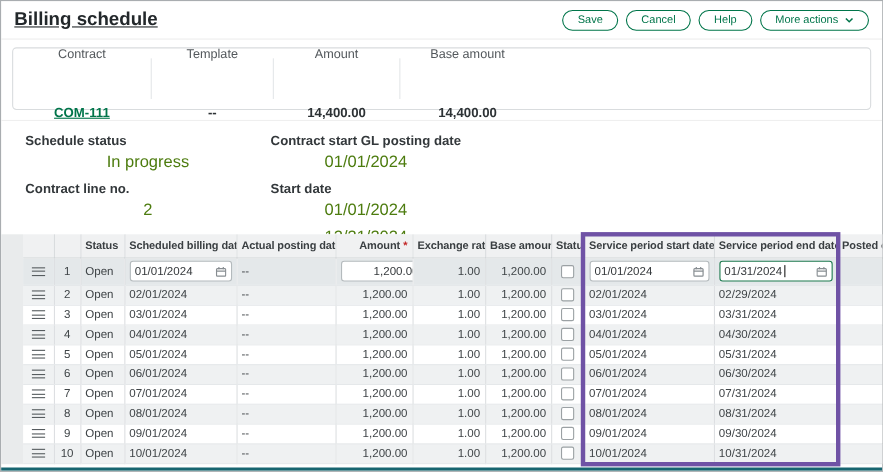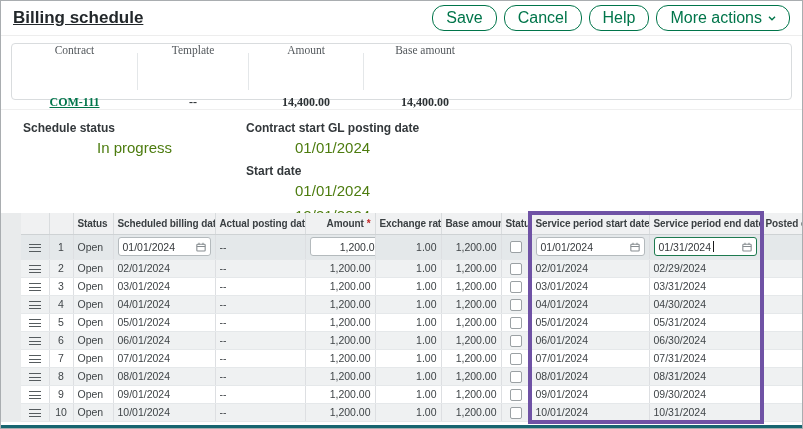--- a/index.html
+++ b/index.html
@@ -5,25 +5,25 @@
   * { margin:0; padding:0; box-sizing:border-box; }
   :root { --green:#00754a; --purple:#6f52a5; --teal:#176570; }
   body { font-family:"Liberation Sans","DejaVu Sans",sans-serif; background:#fff; }
   .page { position:relative; width:803px; height:429px; border:1px solid #a9adb0; background:#fff; overflow:hidden; }
 
   
   .topbar { display:flex; align-items:center; justify-content:space-between; padding:6px 12px 6px 12px; border-bottom:1px solid #ededed; height:35px; }
   .title { font-size:17px; font-weight:bold; color:#23282b;text-decoration:underline; }
   .btns { display:flex; gap:7px; align-items:center; }
   .btn { border:1.5px solid var(--green); color:var(--green); background:#fff; border-radius:12px;
-         font-size:16px; padding:3px 13px; cursor:pointer; font-family:inherit; display:inline-flex; align-items:center; gap:6px; }
+         font-size:10px; padding:3px 13px; cursor:pointer; font-family:inherit; display:inline-flex; align-items:center; gap:6px; }
 
   
   .summary-card { margin:7px 10px 9px 10px; border:1px solid #d9dcde; border-radius:4px; display:flex; align-items:stretch; height:57px; background:#fff; }
-  .sum-cell { display:flex; flex-direction:column; justify-content:space-between; align-items:center; gap:7px;font-family:Liberation Serif, serif; }
+  .sum-cell { display:flex; flex-direction:column; justify-content:space-between; align-items:center; gap:7px; }
   .sum-cell .lab { font-size:11.5px; color:#53585c; }
   .sum-cell .val { font-size:12px; font-weight:bold; color:#2d3235;margin-top:32px; }
   .sum-cell .val.link { color:var(--green); text-decoration:underline; cursor:pointer; }
   .sum-div { width:1px; background:#e4e7e9; margin:9px 0; }
   .w1{width:125px}.w2{width:110px}.w3{width:114px}.w4{width:122px}
 
   
   .details { border-top:1px solid #efefef; padding:11px 0 0 22px; display:flex; height:104px; }
   .dcol.left { width:223px; }
   .fgroup { margin-bottom:8px; }
@@ -94,20 +94,24 @@
       <span class="lab">Base amount</span>
       <span class="val">14,400.00</span>
     </div>
   </div>
 
   <div class="details">
     <div class="dcol left">
       <div class="fgroup">
         <div class="flab">Schedule status</div>
         <div class="fval">In progress</div>
+      </div>
+      <div class="fgroup">
+        <div class="flab">Contract line no.</div>
+        <div class="fval">2</div>
       </div>
     </div>
     <div class="dcol">
       <div class="fgroup">
         <div class="flab">Contract start GL posting date</div>
         <div class="fval">01/01/2024</div>
       </div>
       <div class="fgroup">
         <div class="flab">Start date</div>
         <div class="fval">01/01/2024</div>

